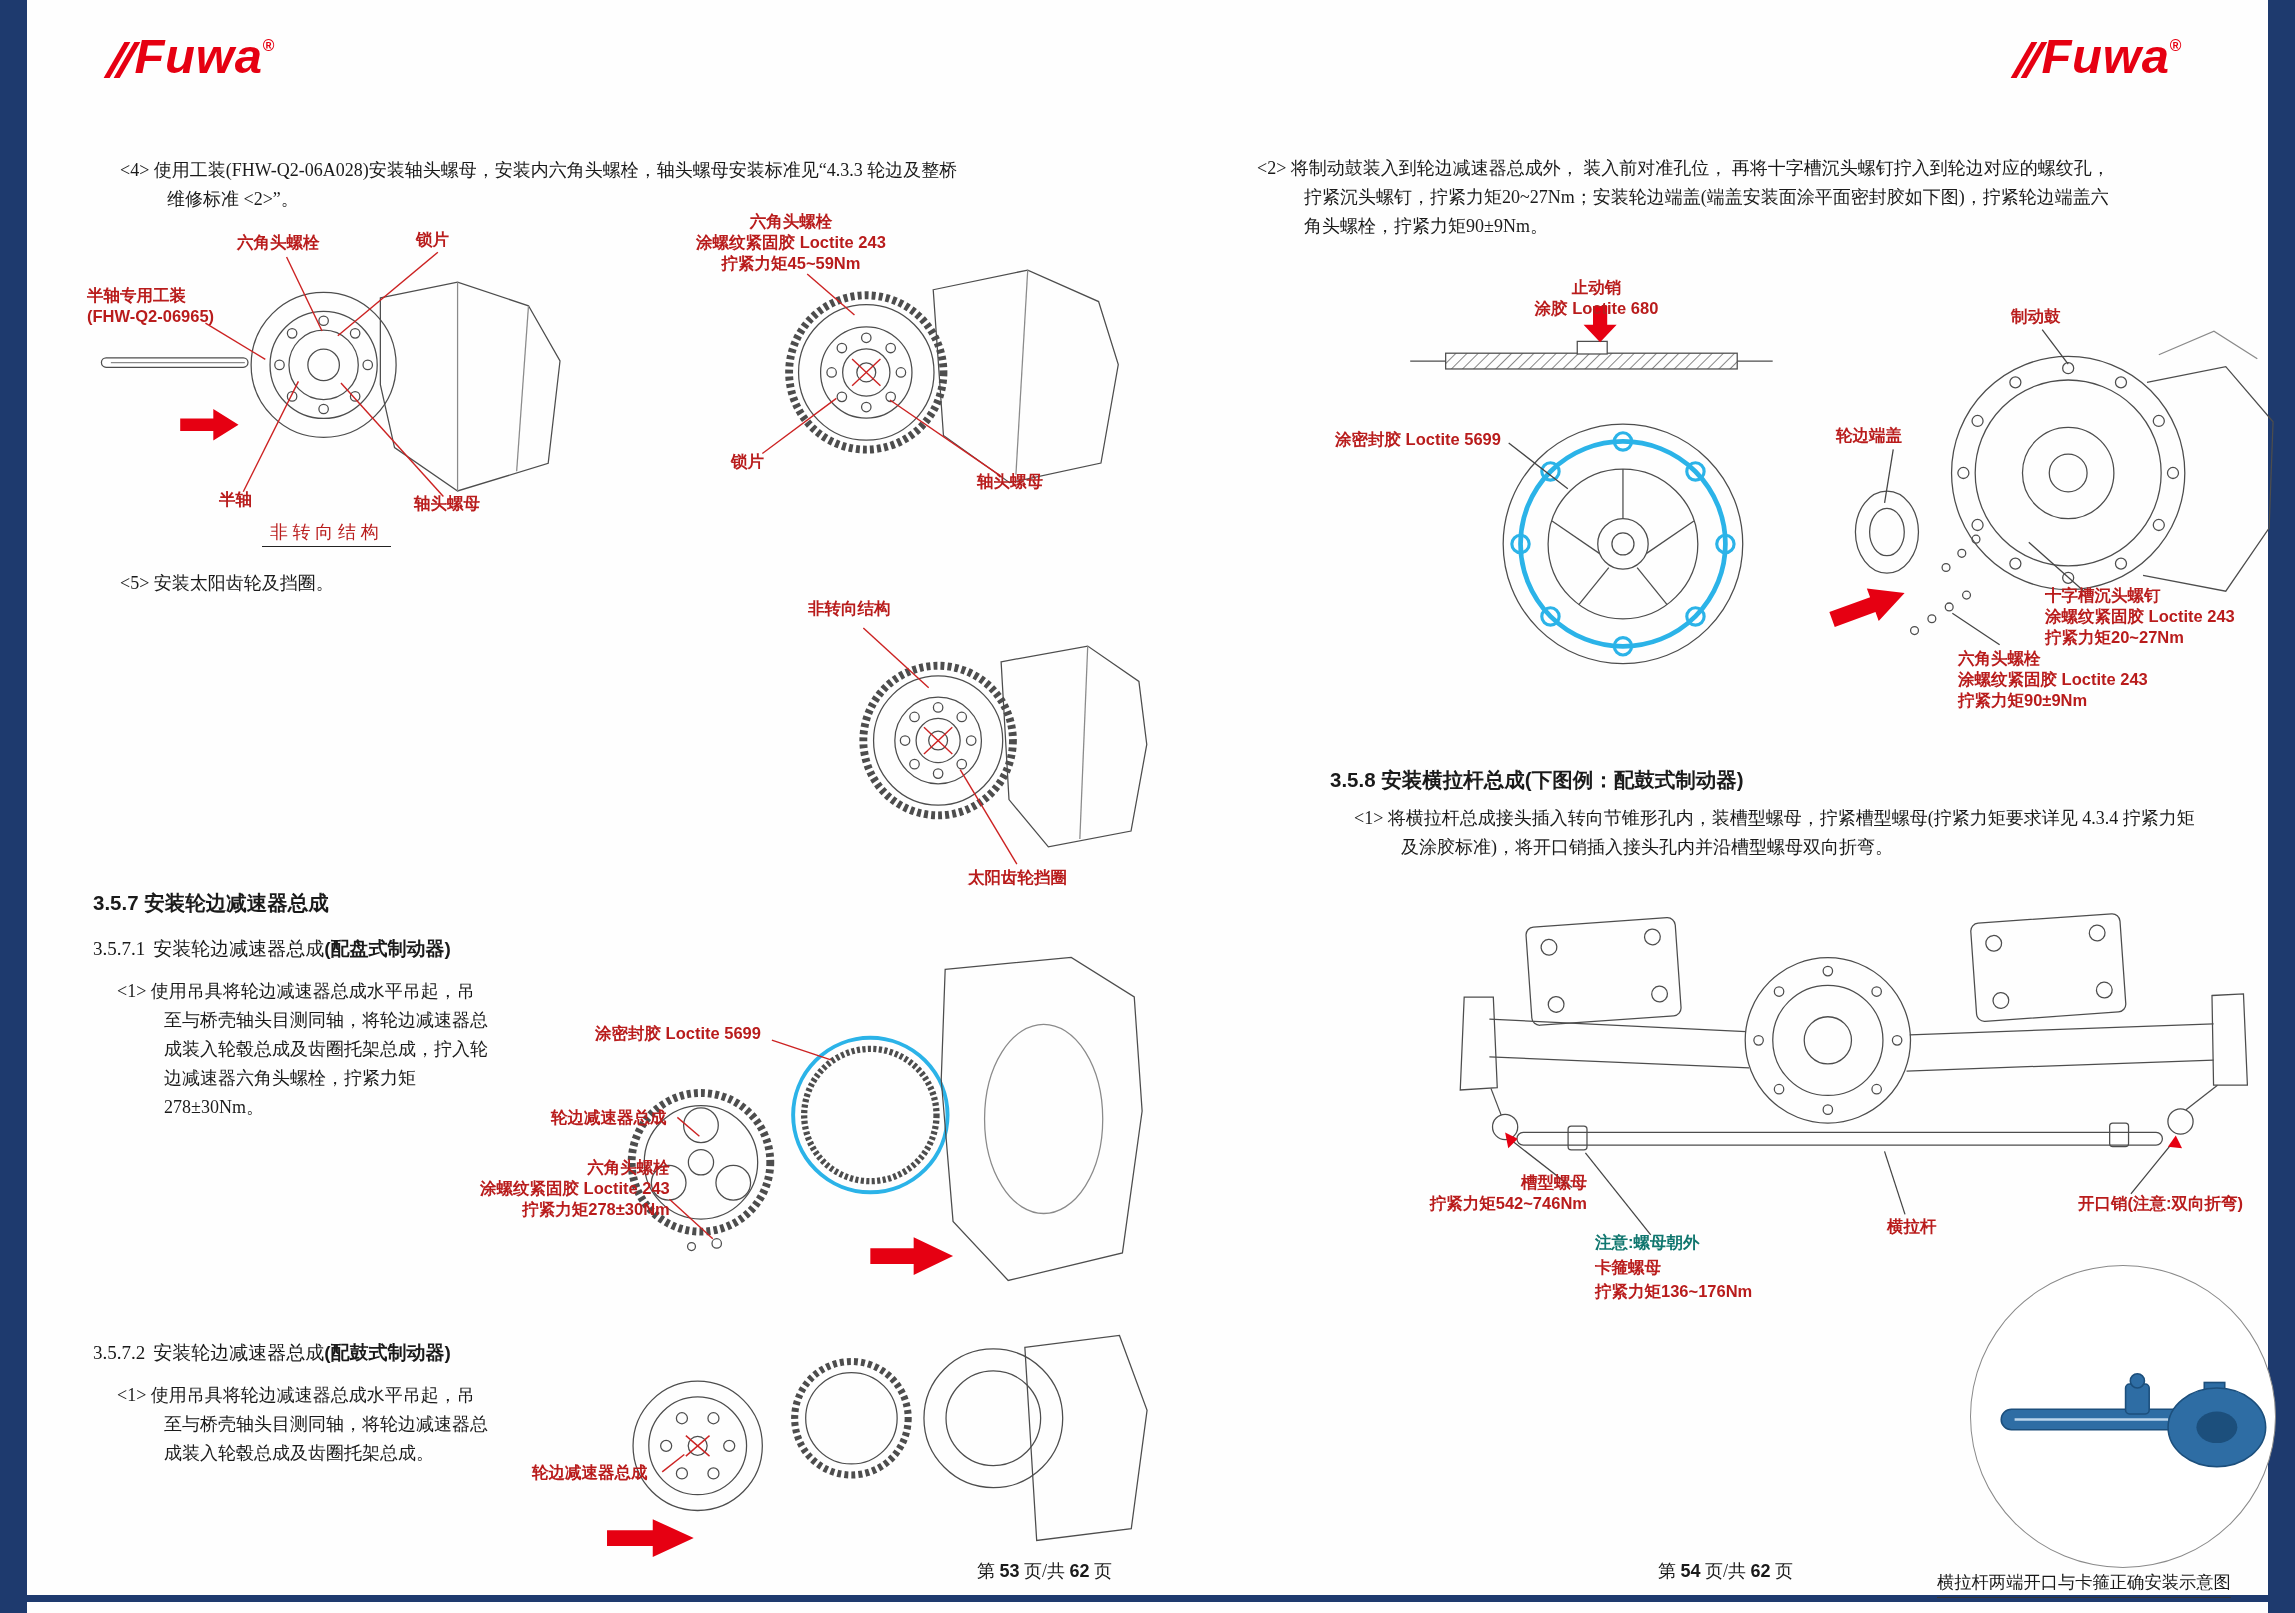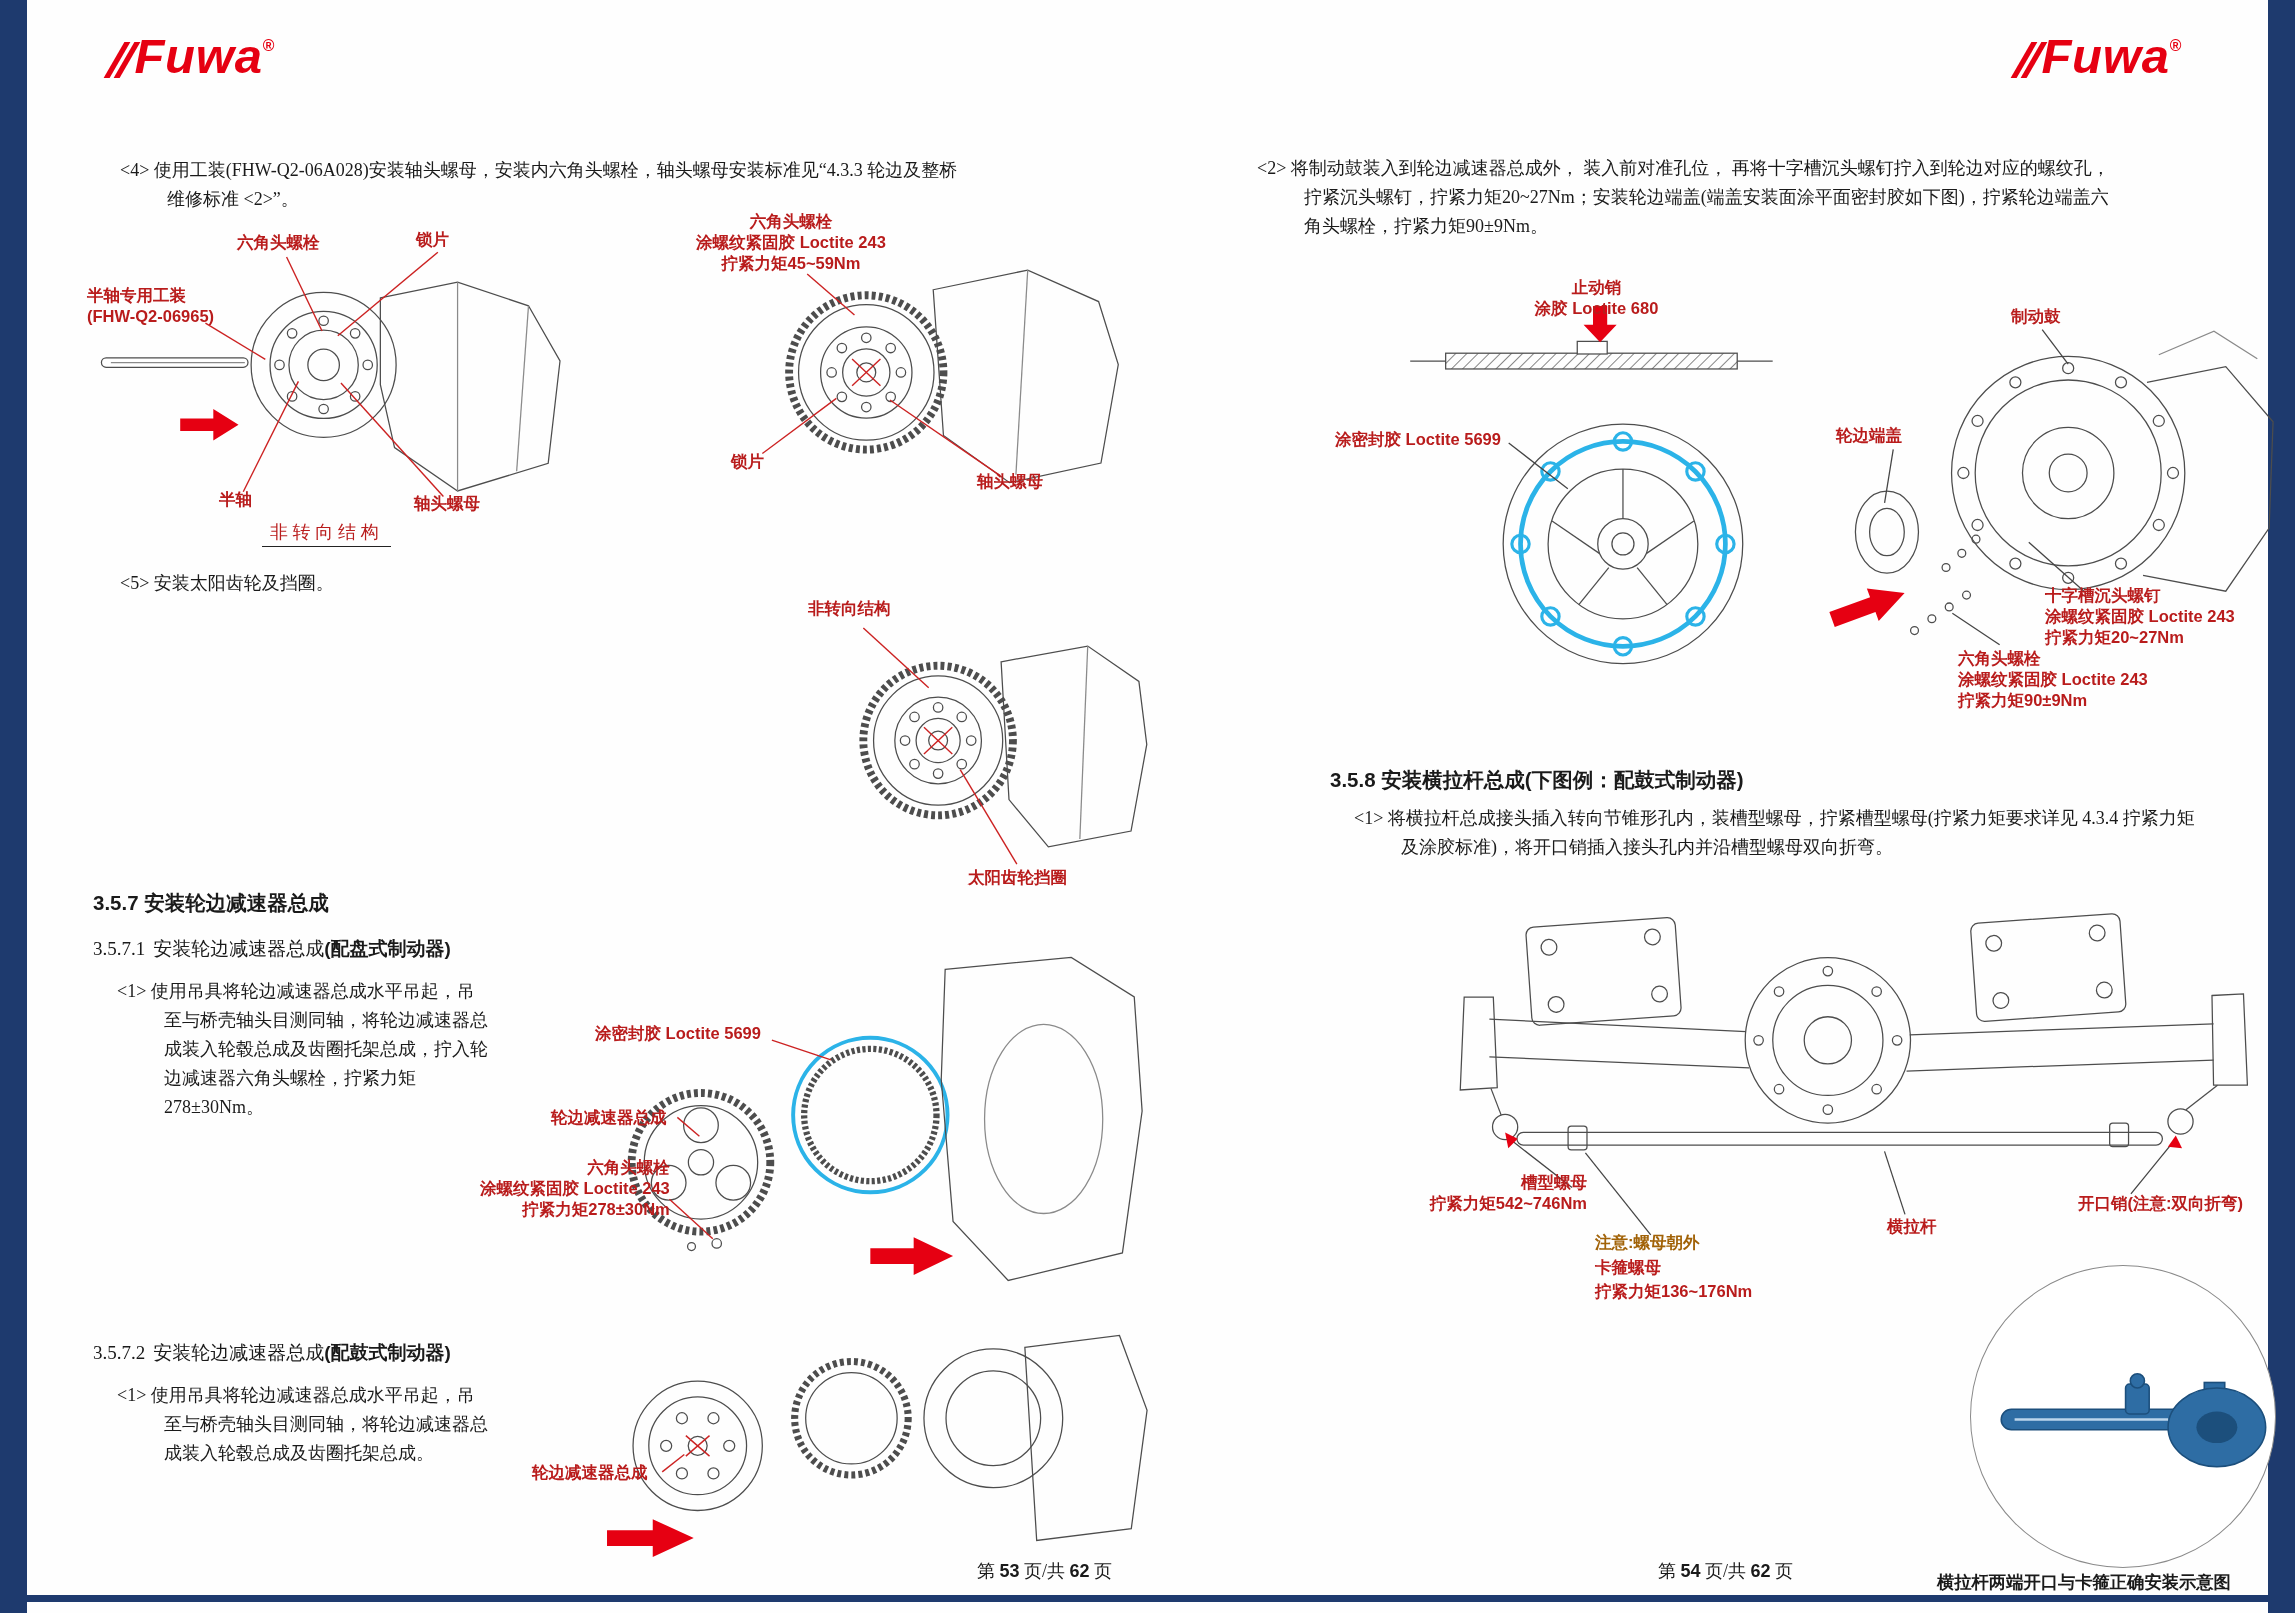--- a/index.html
+++ b/index.html
@@ -23,24 +23,24 @@
   .h2 { font-size:19px; }
   .h2 .num { margin-right:7.9px; }
   .xb { font-family:"Liberation Sans","DejaVu Sans",sans-serif; font-weight:bold; }
 
   .fig { position:absolute; }
   .fig svg { position:absolute; left:0; top:0; }
   .lbl { position:absolute; font-family:"Liberation Sans","DejaVu Sans",sans-serif; font-weight:bold;
          font-size:16.5px; line-height:21px; white-space:pre-line; color:#b91c1c; }
   .lbl.center { text-align:center; }
   .lbl.right { text-align:right; }
-  .lbl.red { color:#a16207; }
+  .lbl.red { color:#0f766e; }
   .cap-underline { border-bottom:1.6px solid #222; padding:0 7.9px 3.2px; letter-spacing:4.7px; font-family:"Liberation Serif","DejaVu Serif",serif; font-weight:normal; font-size:18px; }
 
-  .figcap { position:absolute; font-size:17.3px; border-bottom:1.6px solid #333; padding-bottom:19px;font-weight:bold; }
+  .figcap { position:absolute; font-size:17.3px; border-bottom:1.6px solid #333; padding-bottom:3px; }
   .footer { position:absolute; font-size:18px; }
   .footer b { font-family:"Liberation Sans","DejaVu Sans",sans-serif; }
   .circle-fig { position:absolute; border:1.6px solid #8a8a8a; border-radius:50%; background:#fff; overflow:hidden; }
 </style>
 </head>
 <body>
 
 <div class="sheet">
   <div class="bar left"></div>
   <div class="bar right"></div>

